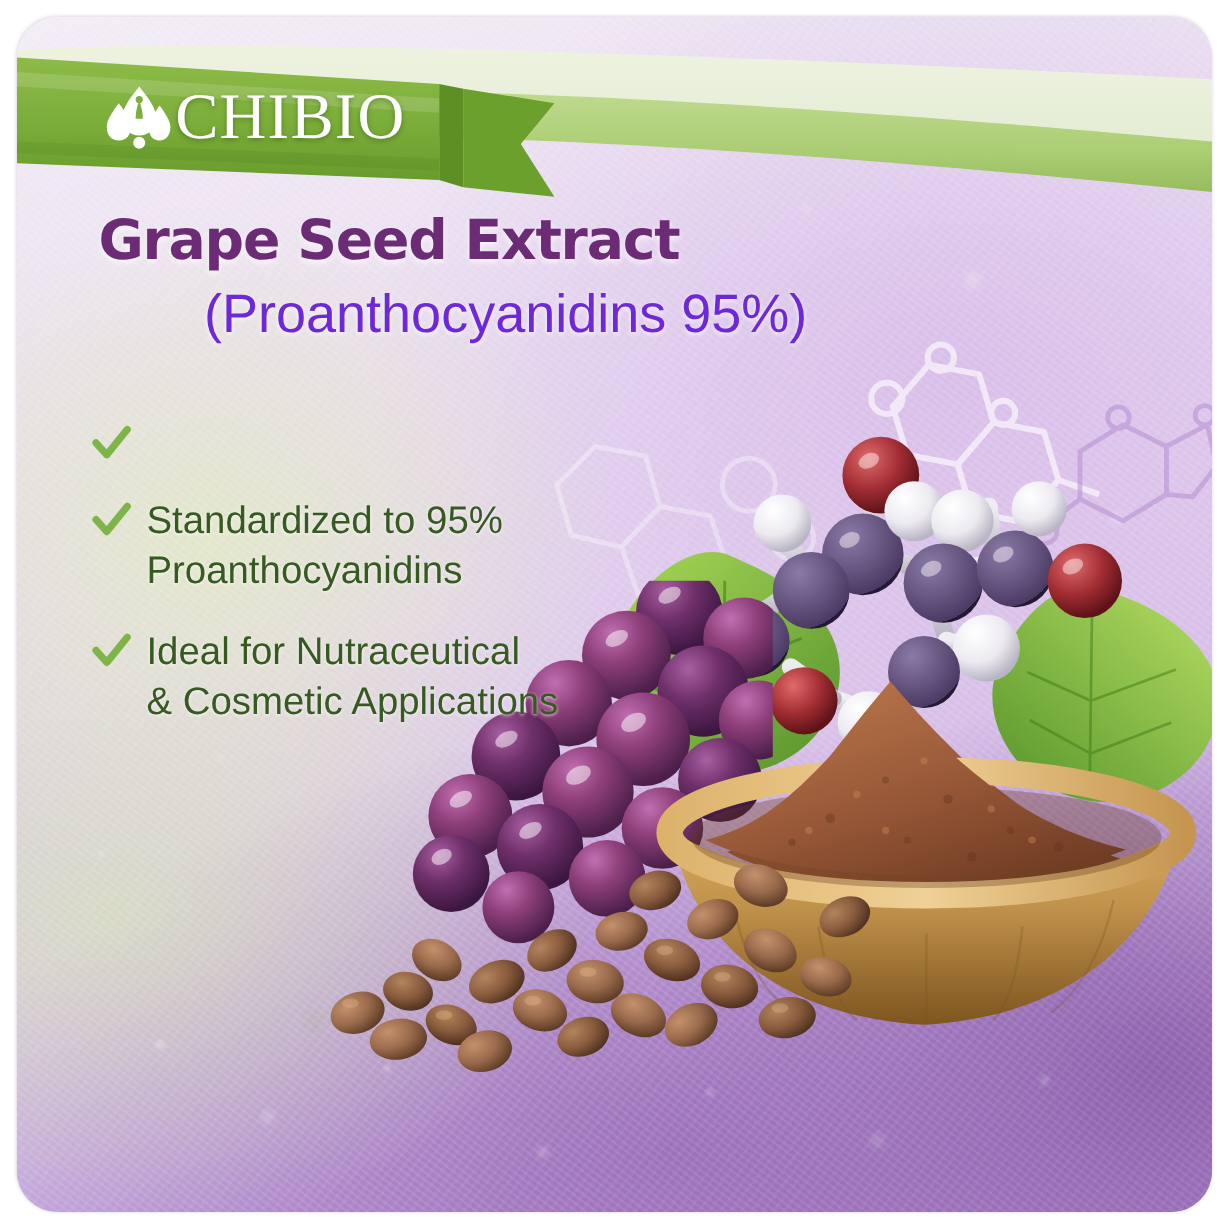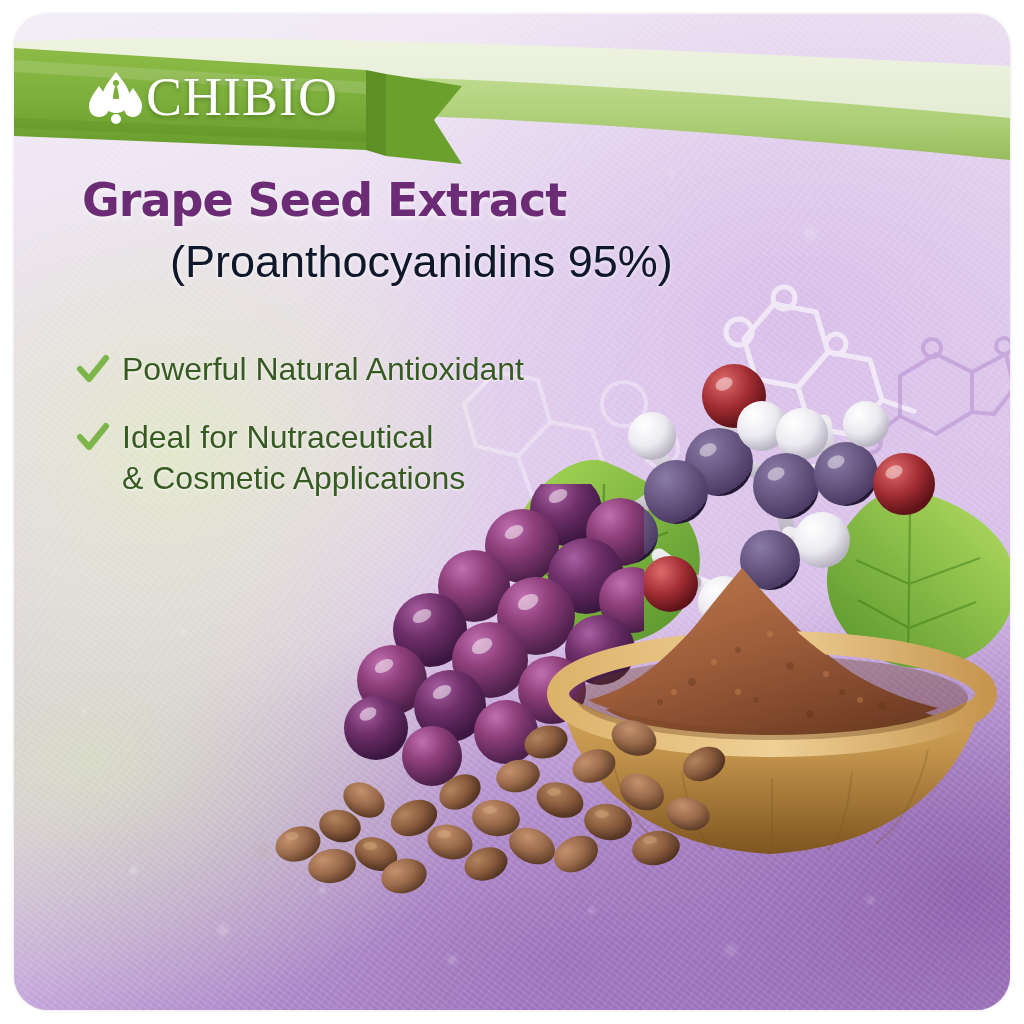--- a/index.html
+++ b/index.html
@@ -64,21 +64,21 @@
   }
   .title{
     font-family:"DejaVu Sans",sans-serif;
     font-weight:bold;font-size:46px;line-height:1.02;
     color:#6b2c75;letter-spacing:-1px;
     text-shadow:0 2px 5px rgba(255,255,255,.75);
     margin:0;white-space:nowrap;
   }
   .subtitle{
     font-family:"Liberation Sans",sans-serif;
-    font-size:45px;line-height:1.05;color:#0f172a;
+    font-size:45px;line-height:1.05;color:#6d28d9;
     margin:14px 0 0 88px;white-space:nowrap;
     text-shadow:0 1px 4px rgba(255,255,255,.8);
   }
 
   
   .bullets{position:absolute;left:62px;top:335px;width:520px;}
   .bullet{display:flex;align-items:flex-start;margin-bottom:26px;}
   .check{flex:0 0 auto;width:34px;height:34px;margin-right:12px;margin-top:4px;}
   .bullet-text{
     font-family:"Liberation Sans",sans-serif;
@@ -444,23 +444,29 @@
       <div class="title">Grape Seed Extract</div>
       <div class="subtitle">(Proanthocyanidins 95%)</div>
     </div>
 
     <div class="bullets">
 
       <div class="bullet">
         <svg class="check" viewBox="0 0 34 34">
           <path d="M4,16 L13,26 L30,5" fill="none" stroke="#7db54a" stroke-width="6" stroke-linecap="round" stroke-linejoin="round"></path>
         </svg>
-        <div class="bullet-text">Powerful Natural Antioxidant</div>
       </div>
 
+      <div class="bullet">
+        <svg class="check" viewBox="0 0 34 34">
+          <path d="M4,16 L13,26 L30,5" fill="none" stroke="#7db54a" stroke-width="6" stroke-linecap="round" stroke-linejoin="round"></path>
+        </svg>
+        <div class="bullet-text">Standardized to 95%
+Proanthocyanidins</div>
+      </div>
 
       <div class="bullet">
         <svg class="check" viewBox="0 0 34 34">
           <path d="M4,16 L13,26 L30,5" fill="none" stroke="#7db54a" stroke-width="6" stroke-linecap="round" stroke-linejoin="round"></path>
         </svg>
         <div class="bullet-text">Ideal for Nutraceutical
 &amp; Cosmetic Applications</div>
       </div>
 
     </div>

